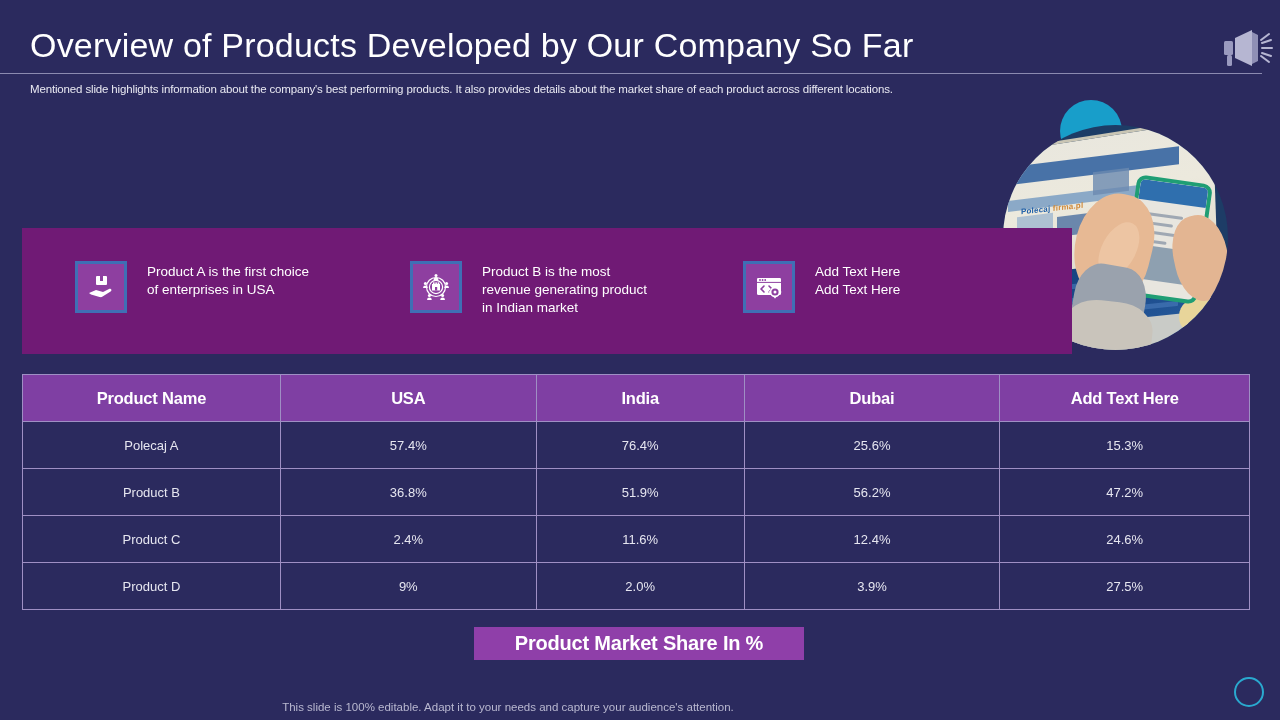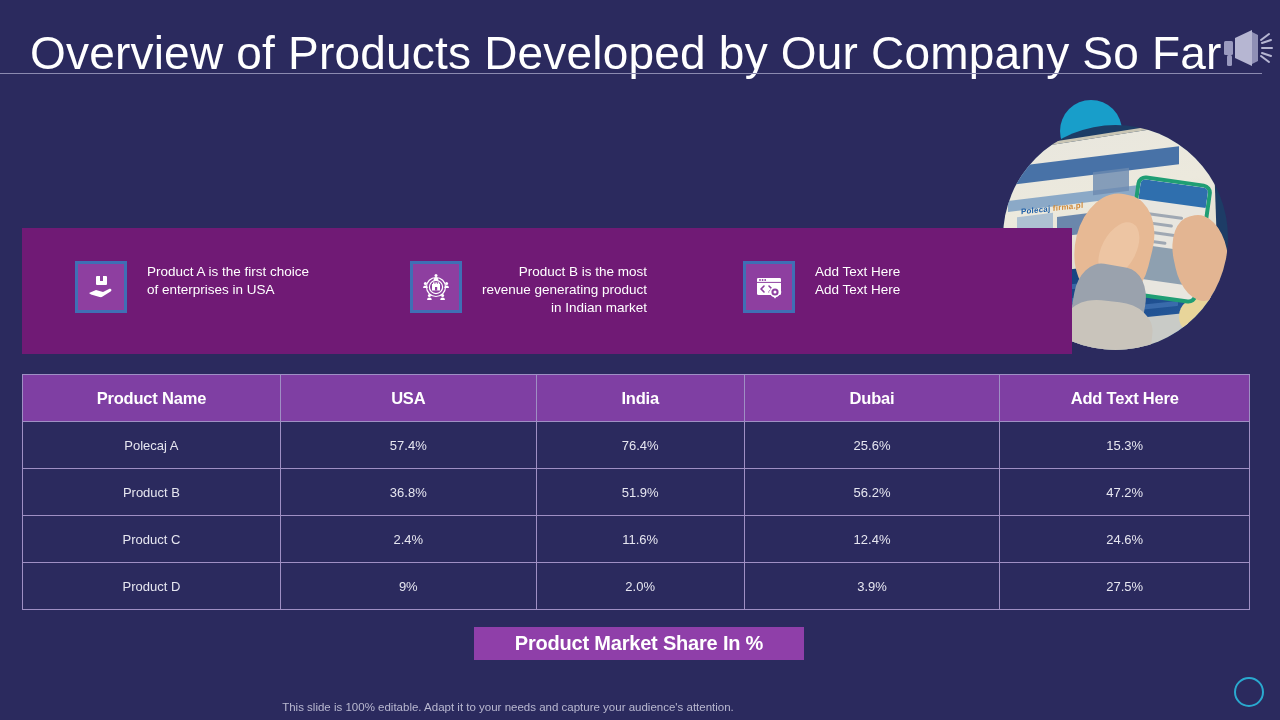--- a/index.html
+++ b/index.html
@@ -7,21 +7,21 @@
     width:1280px; height:720px; overflow:hidden;
     background:#2b2a5e;
     font-family:"Liberation Sans", sans-serif;
     position:relative;
   }
   .slide { position:absolute; inset:0; background:#2b2a5e; }
 
   
   .title {
     position:absolute; left:30px; top:26px;
-    font-size:46px; font-weight:400; color:#ffffff;
+    font-size:34px; font-weight:400; color:#ffffff;
     letter-spacing:0.2px; white-space:nowrap;
   }
   .title-divider {
     position:absolute; left:0; top:73px; width:1262px; height:1px;
     background:#8b8ab0;
   }
   .subtitle {
     position:absolute; left:30px; top:83px;
     font-size:11.5px; color:#e9e9f2; letter-spacing:-0.15px;
     white-space:nowrap;
@@ -168,20 +168,21 @@
     text-align:center; color:#b9b8d0; font-size:11.5px;
   }
 </style>
 </head>
 <body>
 
 <div class="slide">
 
   <div class="title">Overview of Products Developed by Our Company So Far</div>
   <div class="title-divider"></div>
+  <div class="subtitle">Mentioned slide highlights information about the company's best performing products. It also provides details about the market share of each product across different locations.</div>
 
   <div class="megaphone">
     <svg viewBox="0 0 52 44" xmlns="http://www.w3.org/2000/svg">
       <rect x="2" y="15" width="9" height="14" rx="1.5" fill="#9a9abf"></rect>
       <path d="M13 12 L30 4 L30 40 L13 32 Z" fill="#b6b6d2"></path>
       <path d="M30 6 L36 9 L36 35 L30 38 Z" fill="#8f8fb5"></path>
       <rect x="5" y="29" width="5" height="11" rx="1.5" fill="#9a9abf"></rect>
       <g stroke="#b6b6d2" stroke-width="2" stroke-linecap="round">
         <line x1="40" y1="22" x2="50" y2="22"></line>
         <line x1="39" y1="14" x2="47" y2="8"></line>
@@ -235,21 +236,21 @@
           <rect x="13" y="3" width="3" height="5" fill="#8e3fa0"></rect>
           <path d="M2 20 L9 17 L16 19 L22 16 C24 15.2 25.4 17.4 23.6 18.6 L15.6 23.6 C14.6 24.2 13.6 24.3 12.6 24 L4 21.6 Z"></path>
         </svg>
       </div>
       <div class="cyan-text">
         <div>Product A is the first choice</div>
         <div>of enterprises in USA</div>
       </div>
     </div>
 
-    <div class="cyan-item" style="left:388px; top:33px;text-align:right;">
+    <div class="cyan-item" style="left:388px; top:33px;">
       <div class="icon-box">
         <svg viewBox="0 0 28 28" xmlns="http://www.w3.org/2000/svg">
           <circle cx="14" cy="14" r="9.5" fill="none" stroke="#ffffff" stroke-width="1.2"></circle>
           <circle cx="14" cy="14" r="6.6" fill="none" stroke="#ffffff" stroke-width="1.2"></circle>
           <rect x="10" y="11" width="8" height="6.5" fill="#ffffff"></rect>
           <rect x="11" y="9.4" width="1.6" height="1.8" fill="#ffffff"></rect>
           <rect x="13.3" y="9.4" width="1.6" height="1.8" fill="#ffffff"></rect>
           <rect x="15.6" y="9.4" width="1.6" height="1.8" fill="#ffffff"></rect>
           <rect x="13" y="14" width="2.2" height="3.5" fill="#8e3fa0"></rect>
           <g fill="#ffffff">

